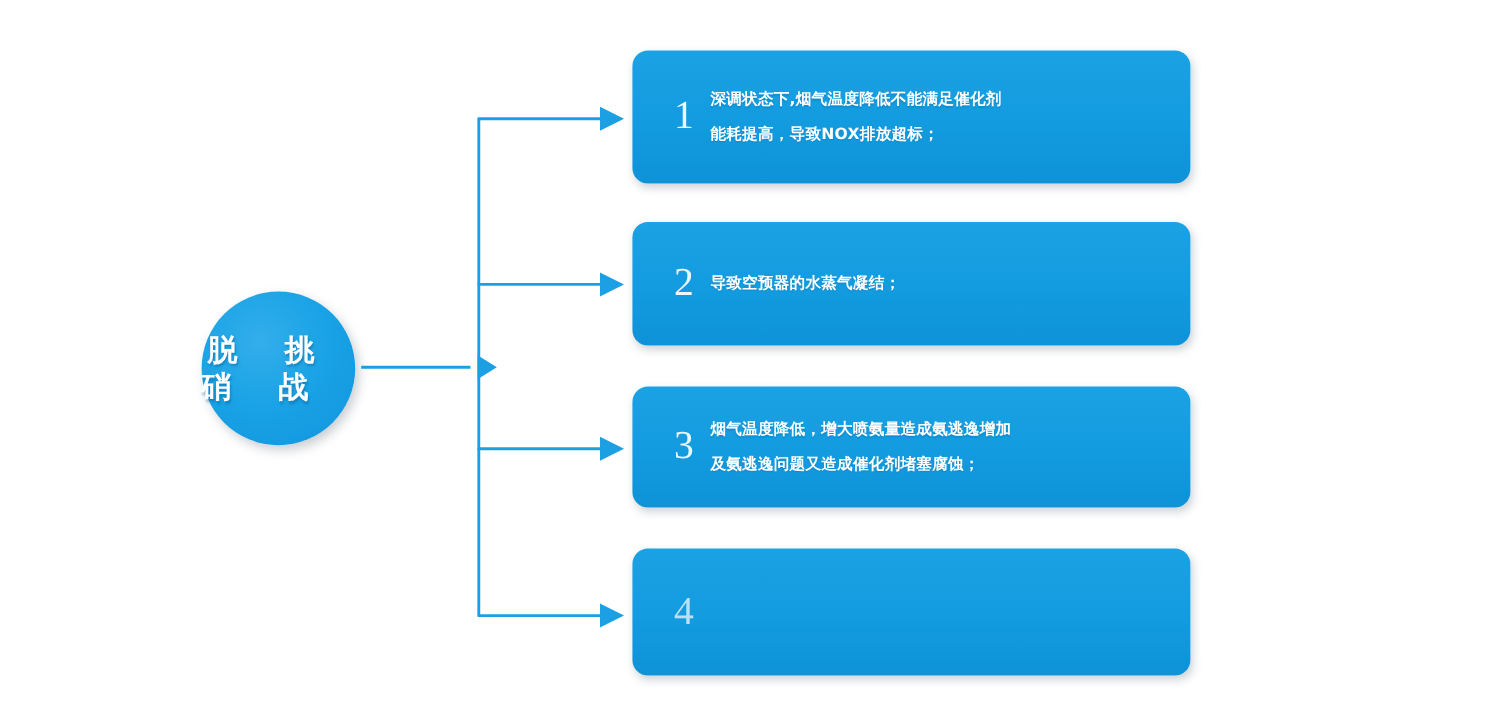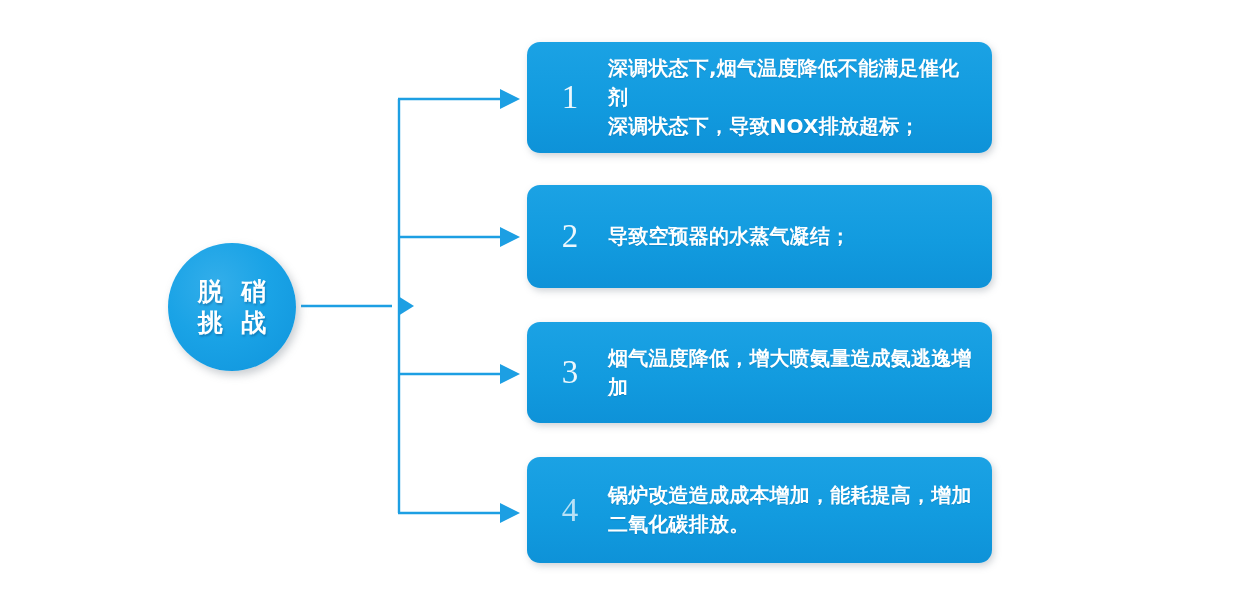--- a/index.html
+++ b/index.html
@@ -24,21 +24,20 @@
   .hub {
     position: absolute;
     left: 168px;
     top: 243px;
     width: 128px;
     height: 128px;
     border-radius: 50%;
     background: radial-gradient(circle at 38% 32%, #33AEEA 0%, #1AA3E6 45%, #0F94DC 100%);
     box-shadow: 3px 4px 9px rgba(120,130,140,0.40);
     display: flex;
-    flex-direction: column;
     align-items: center;
     justify-content: center;
   }
   .hub-line {
     color: #ffffff;
     font-size: 25px;
     font-weight: bold;
     letter-spacing: 5px;
     text-indent: 5px;
     line-height: 31px;
@@ -76,25 +75,25 @@
     line-height: 1;
     width: 40px;
     text-align: center;
     flex: 0 0 40px;
     margin-left: 23px;
   }
   .card-num.faint { color: rgba(255,255,255,0.70); }
   .card-text {
     color: #ffffff;
     font-family: "DejaVu Sans", "Liberation Sans", sans-serif;
-    font-size: 20px;
+    font-size: 13px;
     font-weight: bold;
     line-height: 29px;
     letter-spacing: 0.2px;
-    margin-left: 18px;
+    margin-left: 2px;
     margin-right: 18px;
     text-shadow: 0 1px 1px rgba(0,80,130,0.22);
   }
 
   #card-1 { top: 42px;  height: 111px; }
   #card-2 { top: 185px; height: 103px; }
   #card-3 { top: 322px; height: 101px; }
   #card-4 { top: 457px; height: 106px; }
 </style>
 </head>
@@ -125,39 +124,36 @@
 
   <div class="hub">
     <div class="hub-line">脱 硝</div>
     <div class="hub-line">挑 战</div>
   </div>
 
   <div class="card" id="card-1">
     <div class="card-num">1</div>
     <div class="card-text">
       <div>深调状态下,烟气温度降低不能满足催化剂</div>
-      <div>深调状态下，导致NOX排放超标；</div>
+      <div>能耗提高，导致NOX排放超标；</div>
     </div>
   </div>
 
   <div class="card" id="card-2">
     <div class="card-num">2</div>
     <div class="card-text">
       <div>导致空预器的水蒸气凝结；</div>
     </div>
   </div>
 
   <div class="card" id="card-3">
     <div class="card-num">3</div>
     <div class="card-text">
       <div>烟气温度降低，增大喷氨量造成氨逃逸增加</div>
+      <div>及氨逃逸问题又造成催化剂堵塞腐蚀；</div>
     </div>
   </div>
 
   <div class="card" id="card-4">
     <div class="card-num faint">4</div>
-    <div class="card-text">
-      <div>锅炉改造造成成本增加，能耗提高，增加</div>
-      <div>二氧化碳排放。</div>
-    </div>
   </div>
 
 </div>
 
 </body></html>

